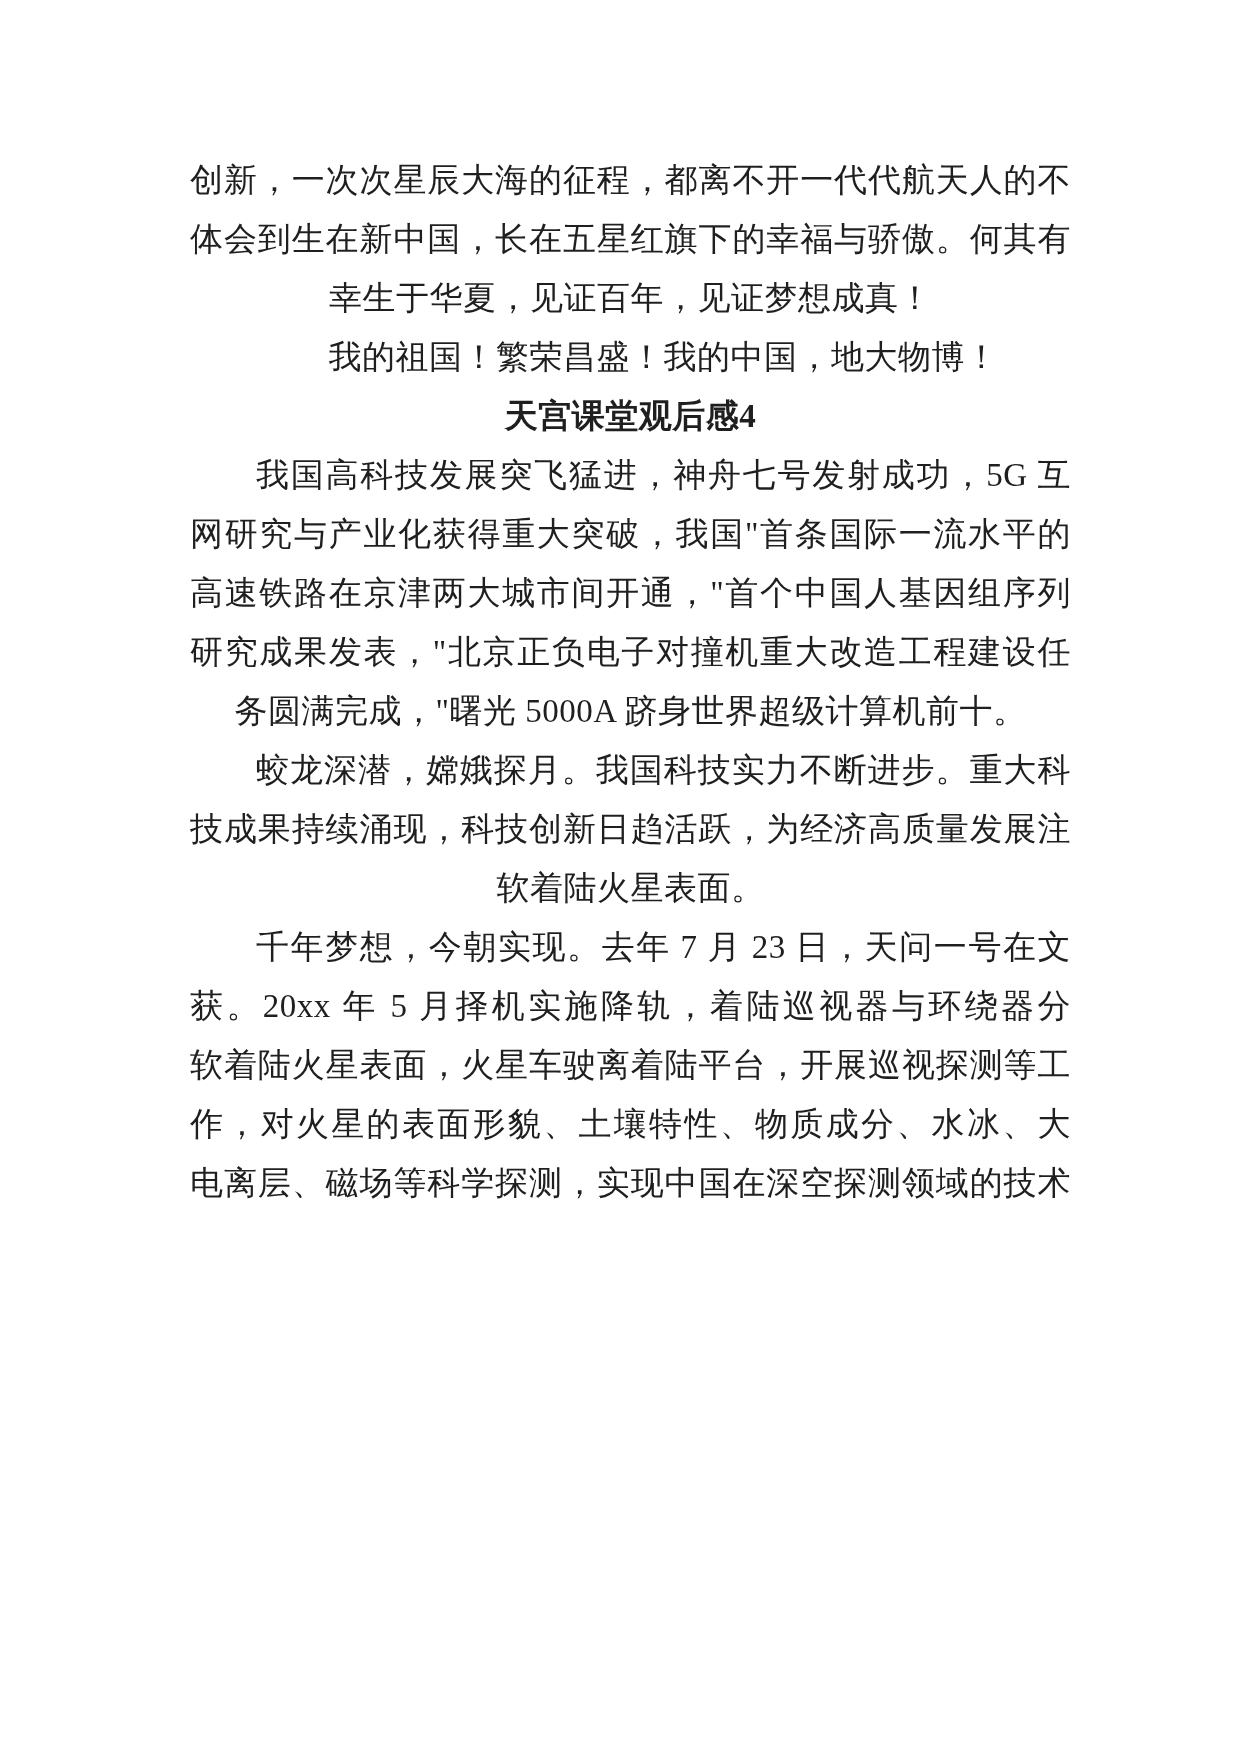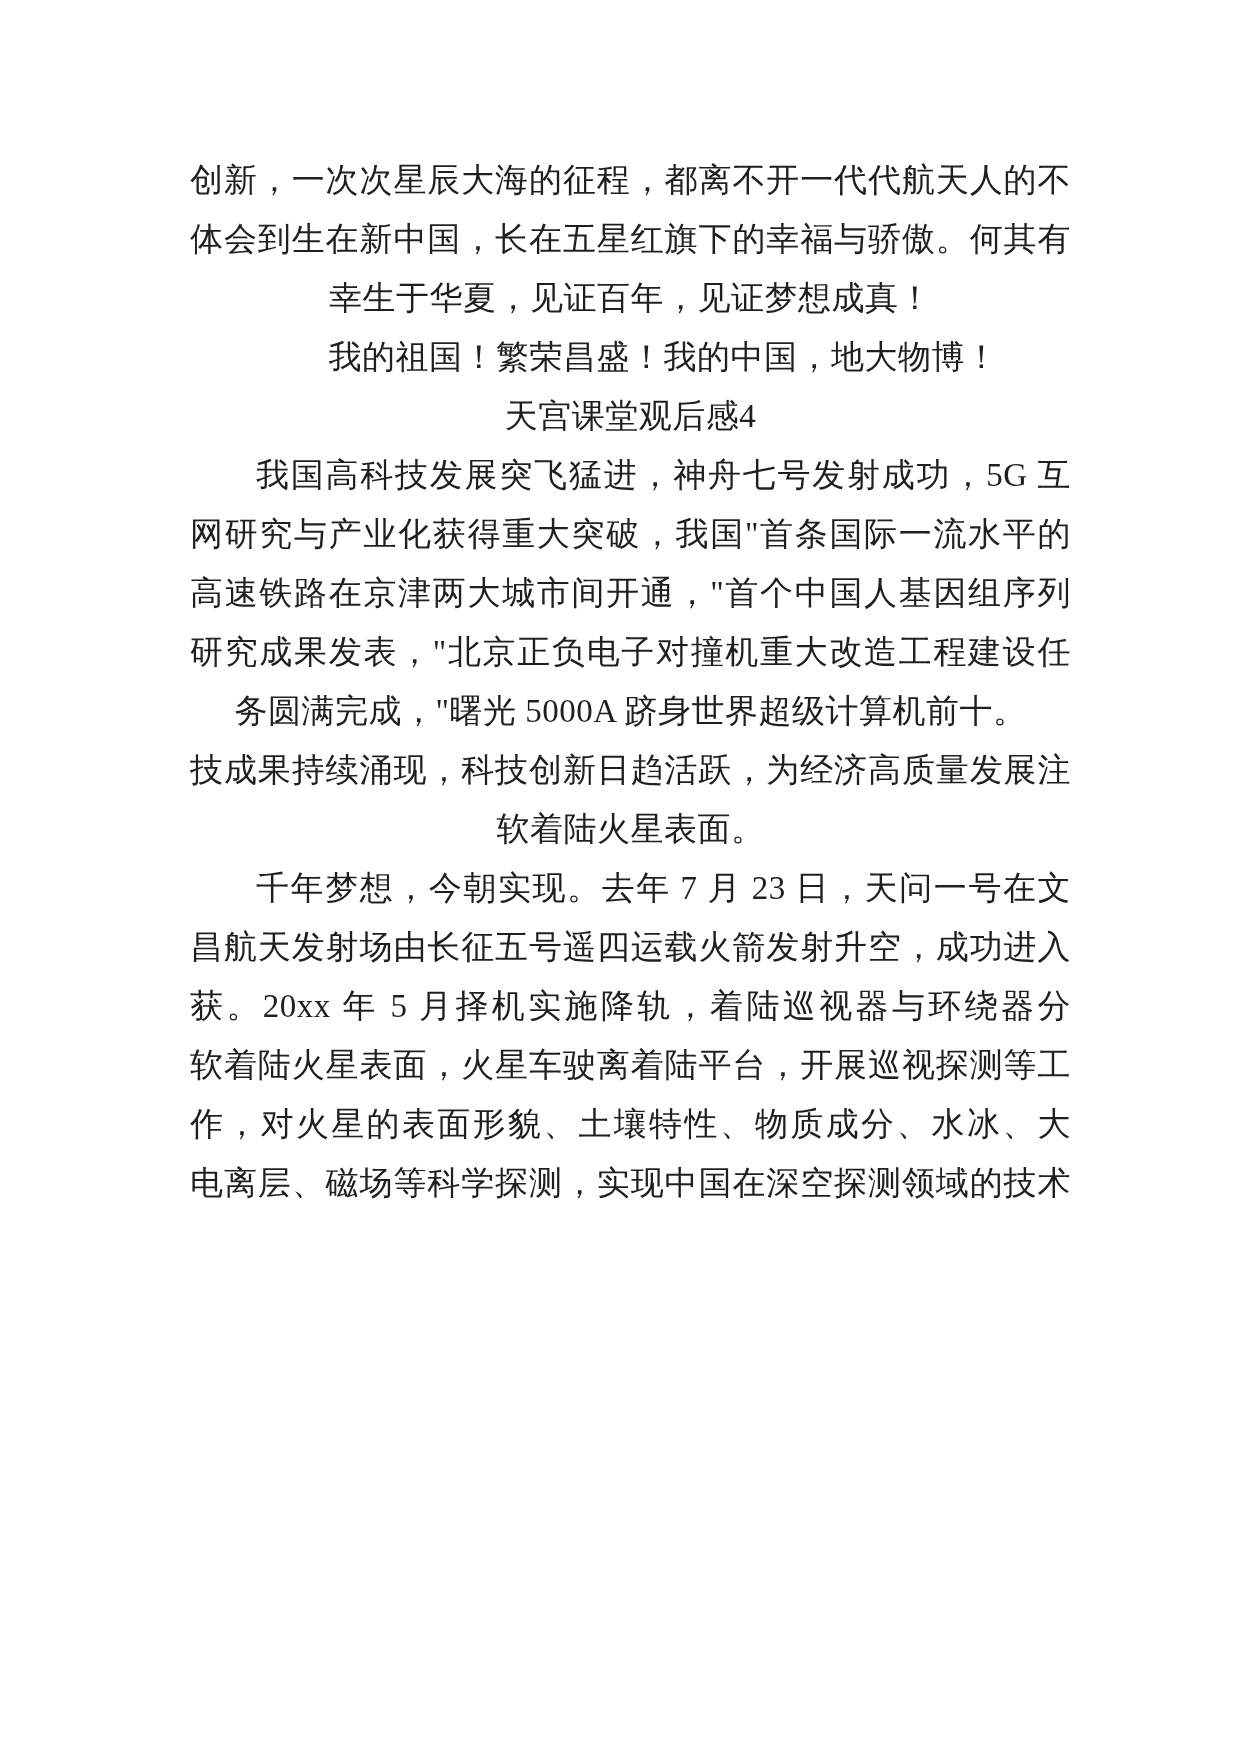--- a/index.html
+++ b/index.html
@@ -33,40 +33,40 @@
   }
   .line.just {
     text-align: justify;
     text-align-last: justify;
     -moz-text-align-last: justify;
   }
   .line.indent {
     text-indent: 66px;
   }
   .line.heading {
-    font-weight: normal;
+    font-weight: bold;
   }
 </style>
 </head>
 <body>
 
 <div class="page">
   <div class="doc">
       <div class="line just">创新，一次次星辰大海的征程，都离不开一代代航天人的不</div>
       <div class="line just">体会到生在新中国，长在五星红旗下的幸福与骄傲。何其有</div>
       <div class="line">幸生于华夏，见证百年，见证梦想成真！</div>
       <div class="line indent">我的祖国！繁荣昌盛！我的中国，地大物博！</div>
       <div class="line heading">天宫课堂观后感4</div>
       <div class="line just indent">我国高科技发展突飞猛进，神舟七号发射成功，5G 互联</div>
       <div class="line just">网研究与产业化获得重大突破，我国"首条国际一流水平的</div>
       <div class="line just">高速铁路在京津两大城市间开通，"首个中国人基因组序列</div>
       <div class="line just">研究成果发表，"北京正负电子对撞机重大改造工程建设任</div>
       <div class="line">务圆满完成，"曙光 5000A 跻身世界超级计算机前十。</div>
+      <div class="line just indent">蛟龙深潜，嫦娥探月。我国科技实力不断进步。重大科</div>
       <div class="line just">技成果持续涌现，科技创新日趋活跃，为经济高质量发展注</div>
       <div class="line">软着陆火星表面。</div>
       <div class="line just indent">千年梦想，今朝实现。去年 7 月 23 日，天问一号在文</div>
-      <div class="line just">昌航天发射场由长征五号遥四运载火箭发射升空，成功进入</div>
       <div class="line just">获。20xx 年 5 月择机实施降轨，着陆巡视器与环绕器分离，</div>
       <div class="line just">软着陆火星表面，火星车驶离着陆平台，开展巡视探测等工</div>
       <div class="line just">作，对火星的表面形貌、土壤特性、物质成分、水冰、大气、</div>
       <div class="line just">电离层、磁场等科学探测，实现中国在深空探测领域的技术</div>
     </div>
 </div>
 
 </body></html>

